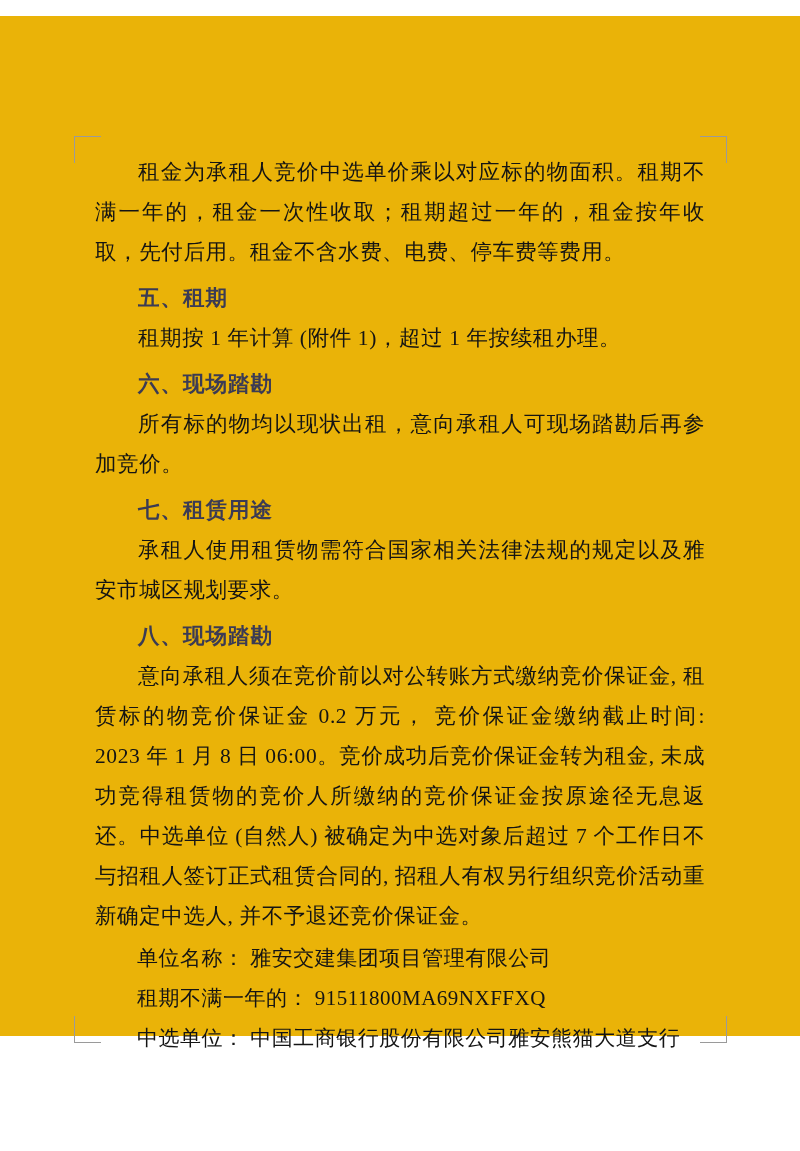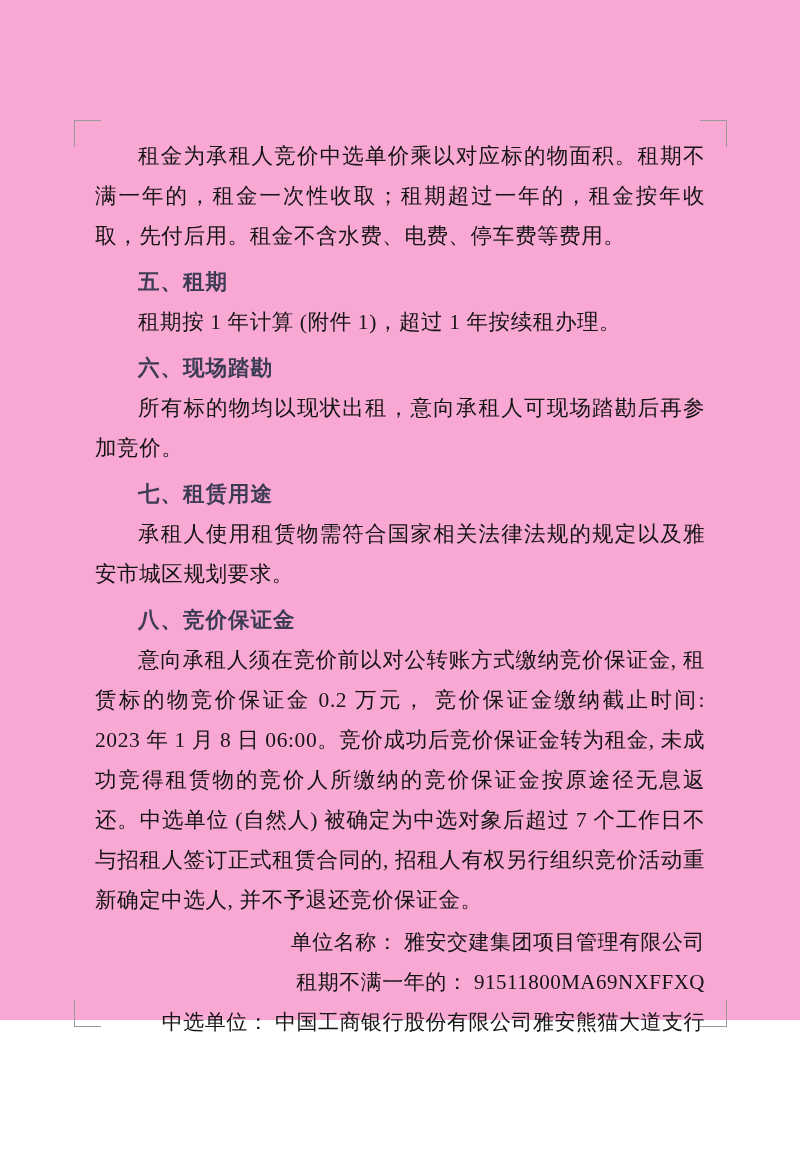--- a/index.html
+++ b/index.html
@@ -12,24 +12,24 @@
     height: 1151px;
     font-family: "Liberation Serif", "DejaVu Serif", serif;
     color: #1a1a1a;
     position: relative;
     overflow: hidden;
   }
 
   .page {
     position: absolute;
     left: 0;
-    top: 0;
+    top: 16px;
     width: 800px;
     height: 1020px;
-    background: #f9a8d4;
+    background: #eab308;
   }
 
   
   .crop {
     position: absolute;
     border-color: #9a9a9a;
     border-style: solid;
     border-width: 0;
     width: 26px;
     height: 26px;
@@ -68,21 +68,20 @@
     font-family: "Liberation Sans", "DejaVu Sans", sans-serif;
   }
 
   p.info-line {
     margin: 0;
     font-size: 21px;
     line-height: 40px;
     text-indent: 2em;
     letter-spacing: 0.5px;
     color: #141414;
-    text-align: right;
   }
 </style>
 </head>
 <body>
 
 <div class="page">
 
   <div class="crop tl"></div>
   <div class="crop tr"></div>
   <div class="crop bl"></div>
@@ -97,21 +96,21 @@
     <p class="body-text">租期按 1 年计算 (附件 1)，超过 1 年按续租办理。</p>
 
     <h2 class="heading">六、现场踏勘</h2>
 
     <p class="body-text">所有标的物均以现状出租，意向承租人可现场踏勘后再参加竞价。</p>
 
     <h2 class="heading">七、租赁用途</h2>
 
     <p class="body-text">承租人使用租赁物需符合国家相关法律法规的规定以及雅安市城区规划要求。</p>
 
-    <h2 class="heading">八、竞价保证金</h2>
+    <h2 class="heading">八、现场踏勘</h2>
 
     <p class="body-text">意向承租人须在竞价前以对公转账方式缴纳竞价保证金, 租赁标的物竞价保证金 0.2 万元， 竞价保证金缴纳截止时间: 2023 年 1 月 8 日 06:00。竞价成功后竞价保证金转为租金, 未成功竞得租赁物的竞价人所缴纳的竞价保证金按原途径无息返还。中选单位 (自然人) 被确定为中选对象后超过 7 个工作日不与招租人签订正式租赁合同的, 招租人有权另行组织竞价活动重新确定中选人, 并不予退还竞价保证金。</p>
 
     <p class="info-line">单位名称： 雅安交建集团项目管理有限公司</p>
 
     <p class="info-line">租期不满一年的： 91511800MA69NXFFXQ</p>
 
     <p class="info-line">中选单位： 中国工商银行股份有限公司雅安熊猫大道支行</p>
 
   </div>

